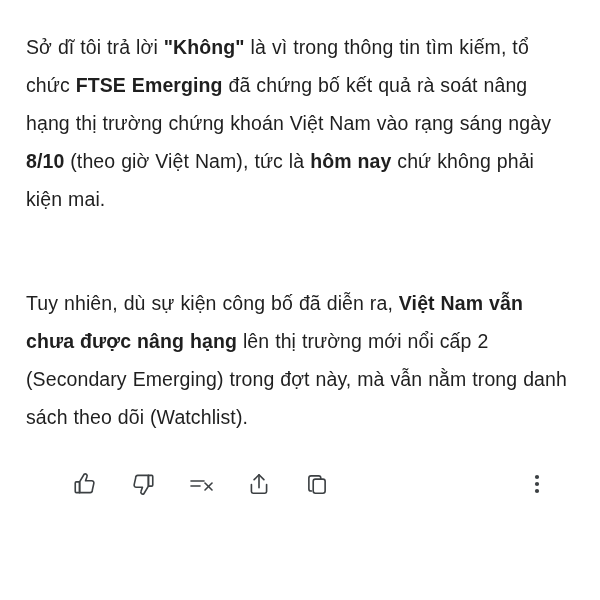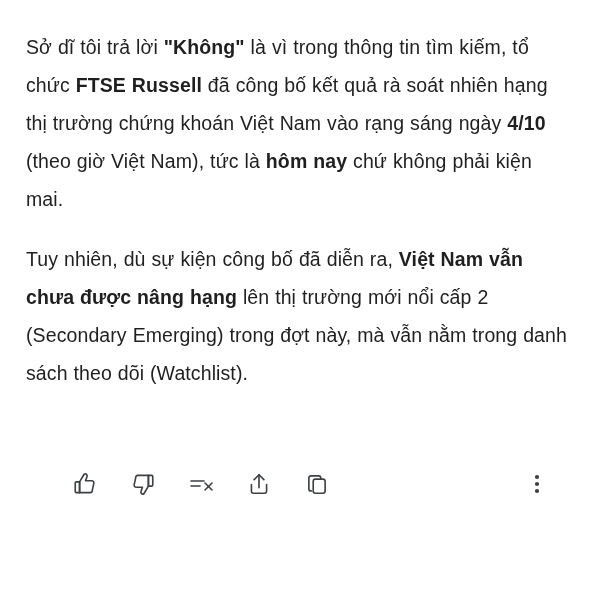--- a/index.html
+++ b/index.html
@@ -31,20 +31,21 @@
     font-size: 19.5px;
     line-height: 38px;
     letter-spacing: 0.1px;
     color: #1f1f1f;
     margin: 0 0 22px 0;
     text-align: left;
     word-spacing: 0.4px;
   }
   .para.last {
     margin-bottom: 0;
+    margin-top: 44px;
   }
   .para b {
     font-weight: 700;
   }
   .spacer {
     flex: 1 1 auto;
   }
   .action-bar {
     display: flex;
     align-items: center;
@@ -76,21 +77,21 @@
   .tail {
     height: 86px;
   }
 </style>
 </head>
 <body>
 
 <div class="page">
 
   <div class="answer-body">
-    <p class="para"><span>Sở dĩ tôi trả lời </span><b>"Không"</b><span> là vì trong thông tin tìm kiếm, tổ chức </span><b>FTSE Russell</b><span> đã công bố kết quả rà soát nhiên hạng thị trường chứng khoán Việt Nam vào rạng sáng ngày </span><b>4/10</b><span> (theo giờ Việt Nam), tức là </span><b>hôm nay</b><span> chứ không phải kiện mai.</span></p>
+    <p class="para"><span>Sở dĩ tôi trả lời </span><b>"Không"</b><span> là vì trong thông tin tìm kiếm, tổ chức </span><b>FTSE Emerging</b><span> đã chứng bố kết quả rà soát nâng hạng thị trường chứng khoán Việt Nam vào rạng sáng ngày </span><b>8/10</b><span> (theo giờ Việt Nam), tức là </span><b>hôm nay</b><span> chứ không phải kiện mai.</span></p>
     <p class="para last"><span>Tuy nhiên, dù sự kiện công bố đã diễn ra, </span><b>Việt Nam vẫn chưa được nâng hạng</b><span> lên thị trường mới nổi cấp 2 (Secondary Emerging) trong đợt này, mà vẫn nằm trong danh sách theo dõi (Watchlist).</span></p>
   </div>
 
   <div class="spacer"></div>
 
   <div class="action-bar">
     <div class="act first">
       <span>
         <svg width="26" height="26" viewBox="0 0 24 24" fill="none" stroke="#3c4043" stroke-width="1.5" stroke-linejoin="round" stroke-linecap="round">
           <path d="M7 10v10H4a1 1 0 0 1-1-1v-8a1 1 0 0 1 1-1h3z"></path>

